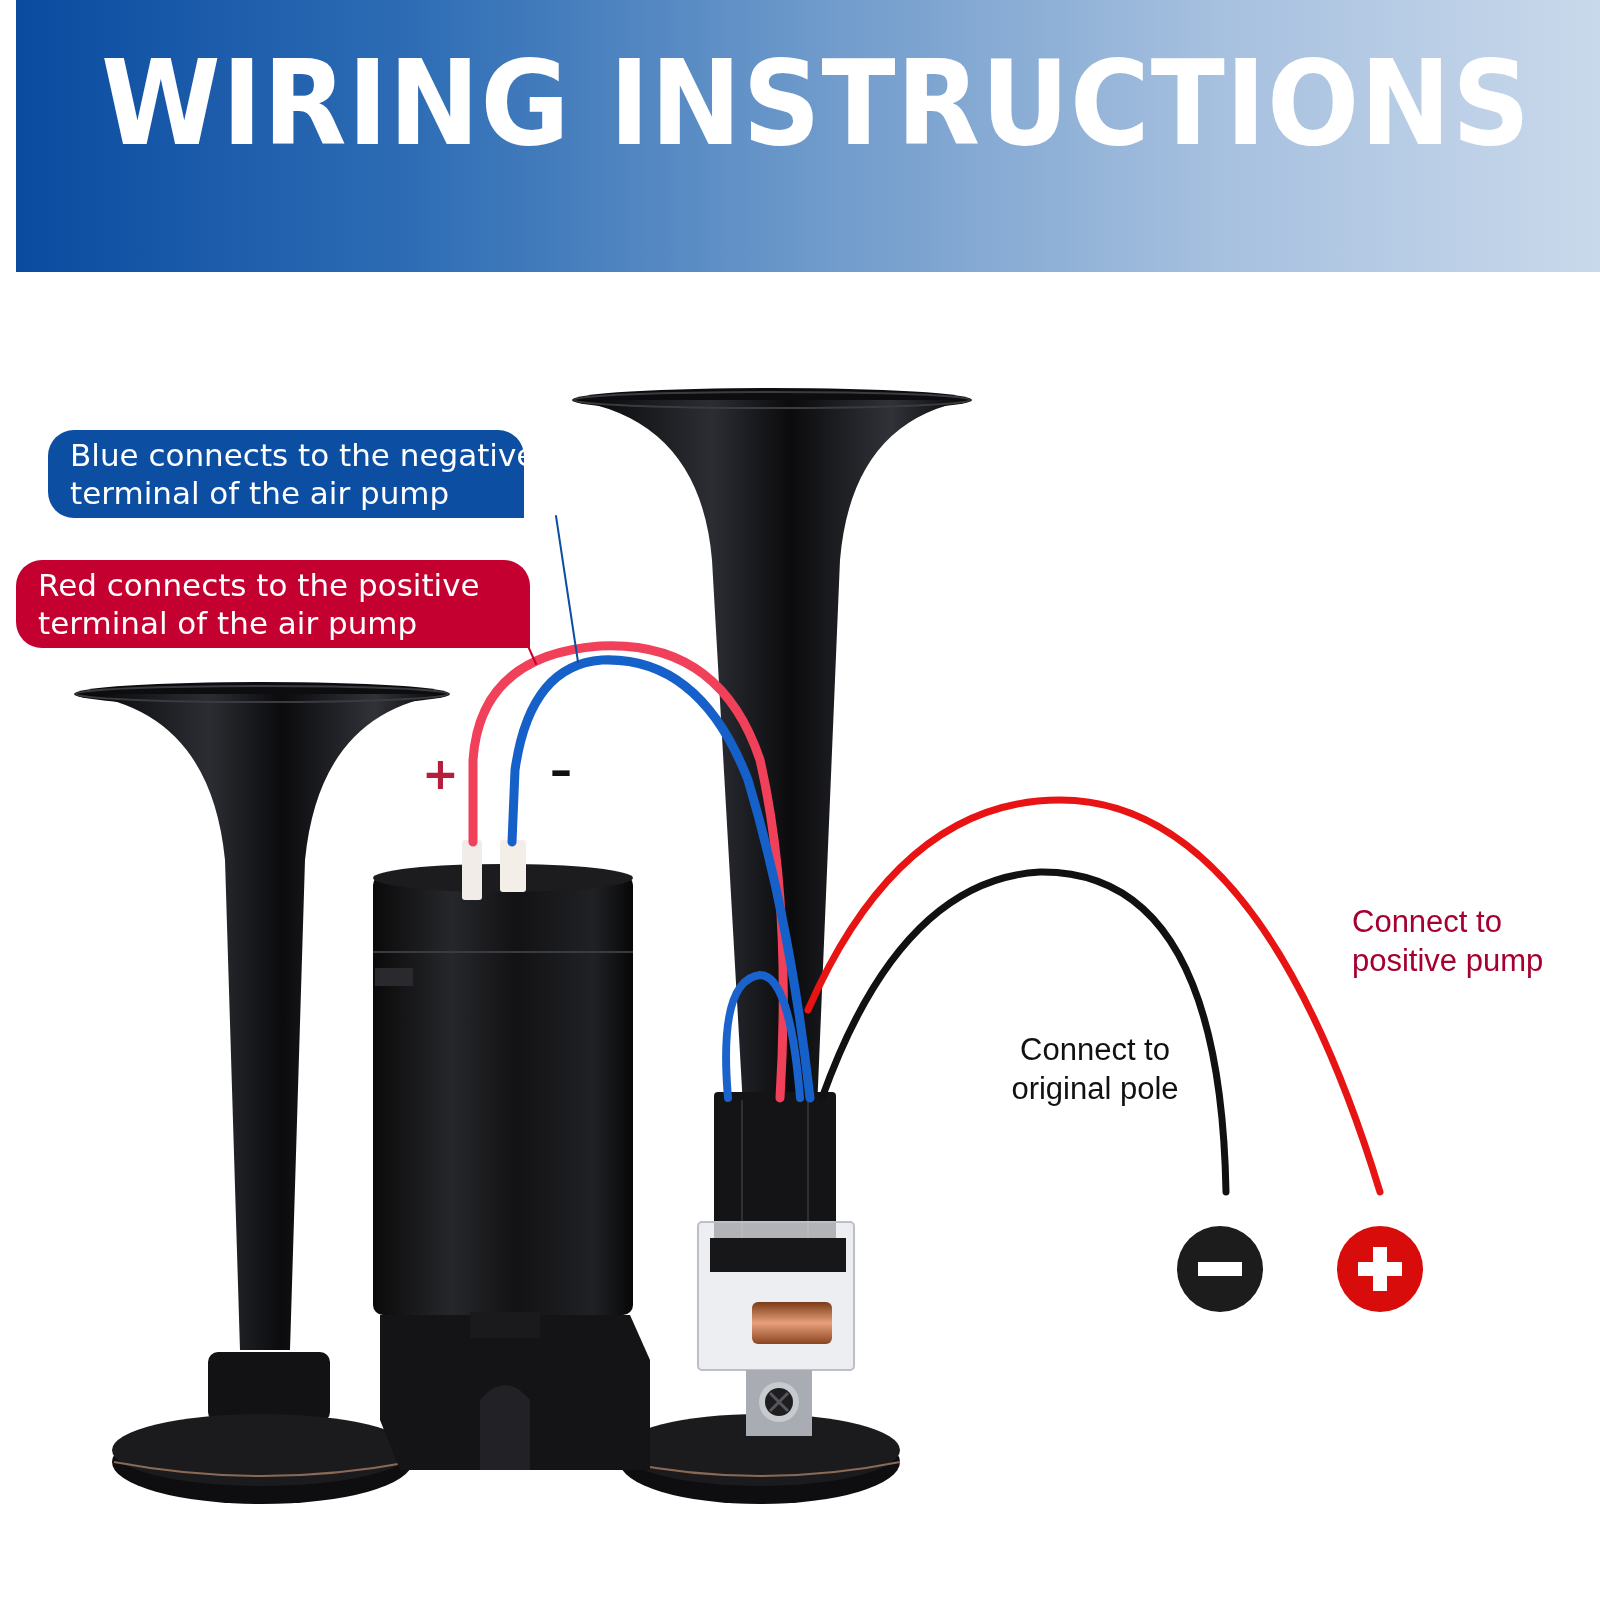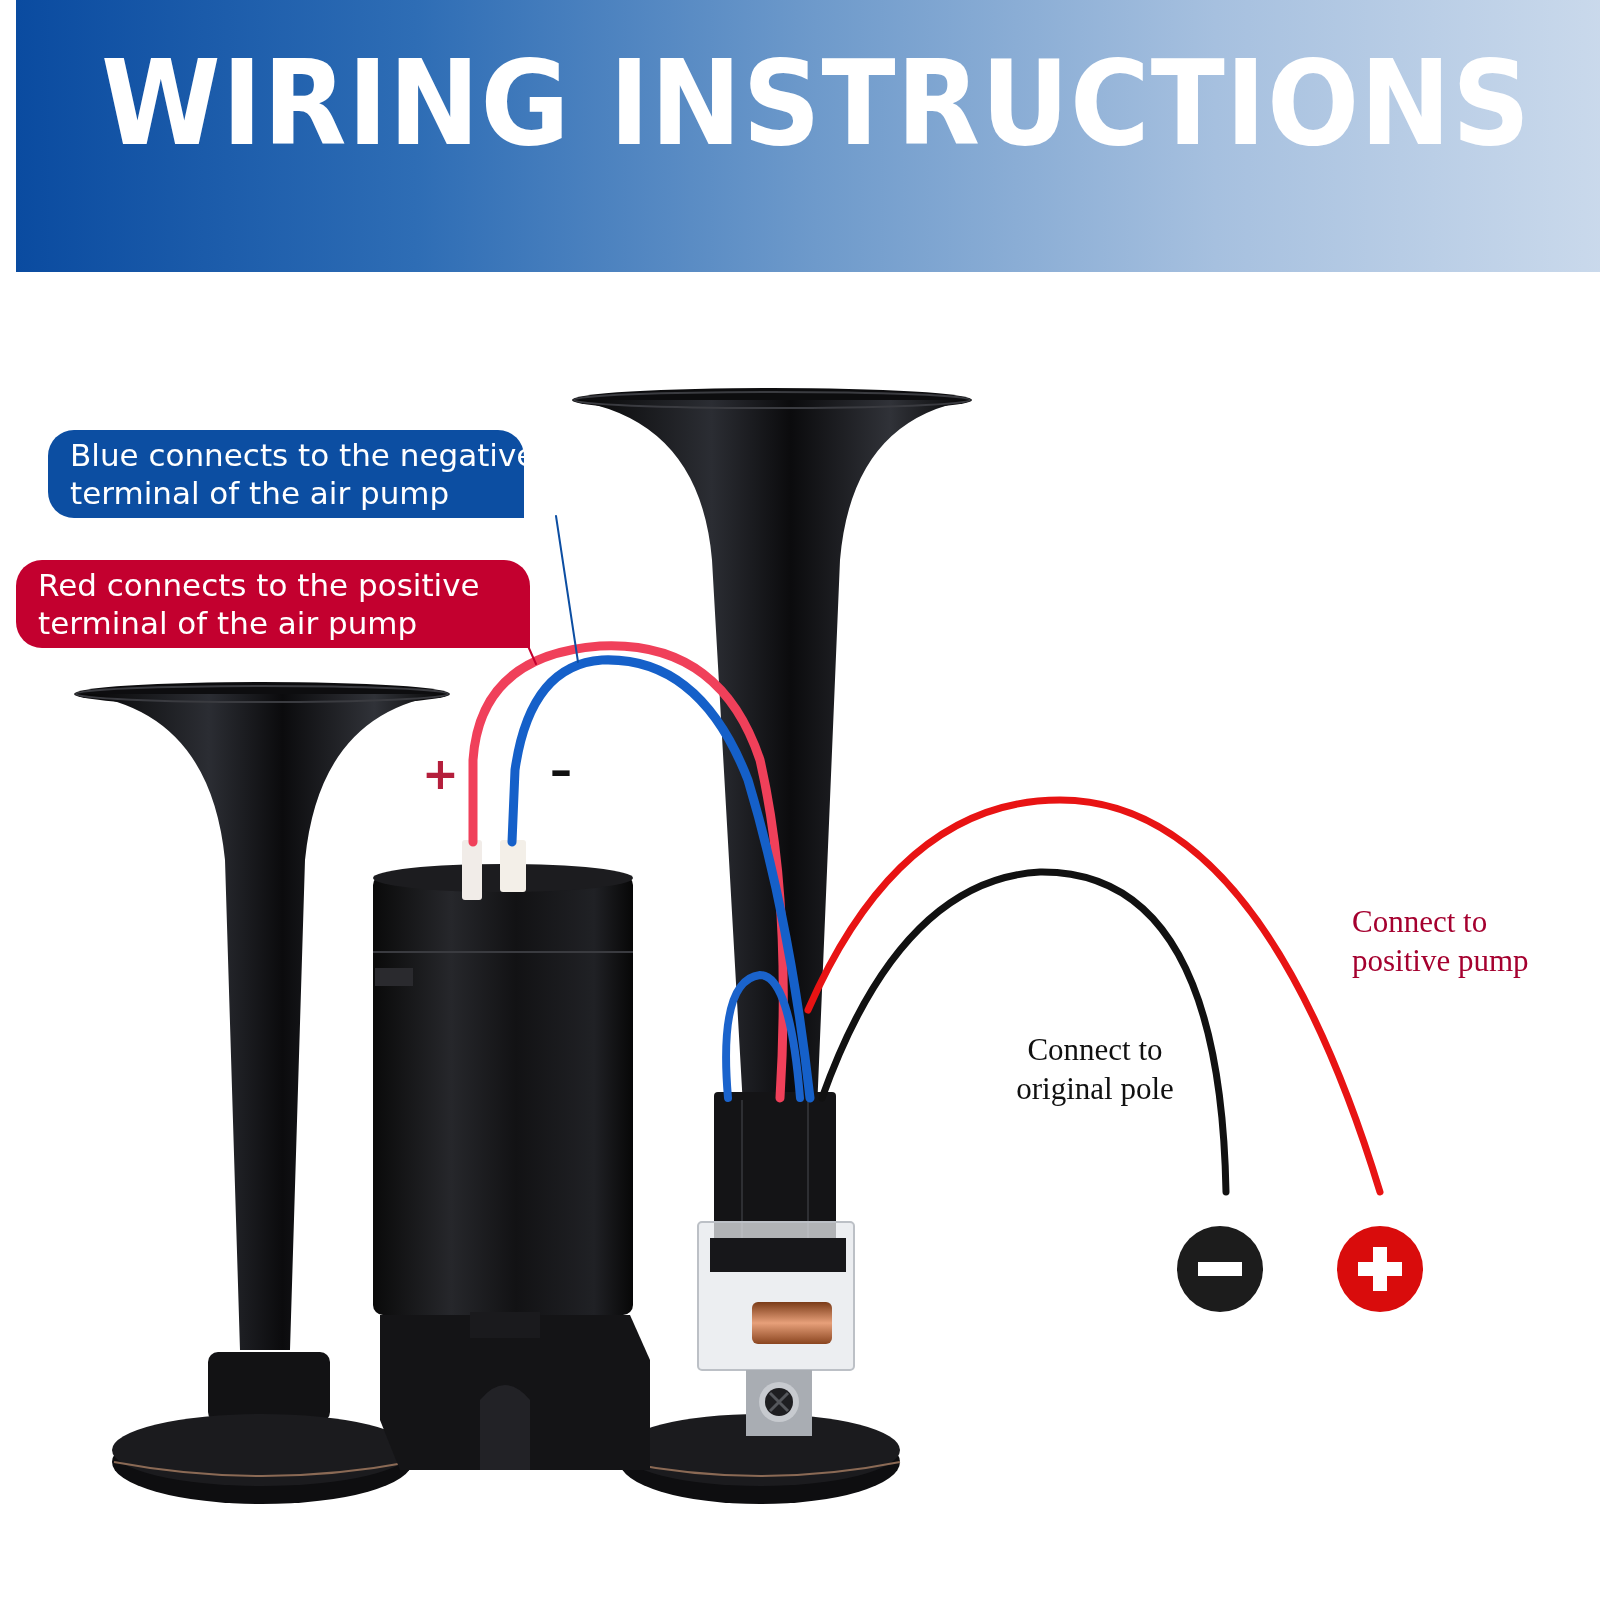--- a/index.html
+++ b/index.html
@@ -14,21 +14,21 @@
   .callout { position: absolute; color: #ffffff; font-family: "DejaVu Sans", sans-serif;
              font-size: 31px; line-height: 38px; padding: 6px 18px 6px 22px; box-sizing: border-box; }
   .callout.blue { left: 40px; top: 430px; width: 476px; height: 88px; background: #0c4ea2;
                   border-radius: 26px 26px 0 26px; margin-left: 8px; }
   .callout.red  { left: 16px; top: 560px; width: 514px; height: 88px; background: #c3002f;
                   border-radius: 26px 26px 0 26px; }
   .callout .line { display: block; white-space: nowrap; }
   .pm { position: absolute; font-family: "DejaVu Sans", sans-serif; font-weight: bold; }
   .pm.plus  { left: 422px; top: 748px; color: #b51f3c; font-size: 44px; }
   .pm.minus { left: 550px; top: 744px; color: #111111; font-size: 44px; }
-  .label { position: absolute; text-align: center; font-family: Liberation Serif, serif; }
+  .label { position: absolute; text-align: center; font-family: Liberation Sans, sans-serif; }
   .label.pos { left: 1352px; top: 902px; color: #a5002f; font-size: 31px; line-height: 39px; width: 220px; text-align: left; }
   .label.neg { left: 980px; top: 1030px; color: #111111; font-size: 31px; line-height: 39px; width: 230px; }
   .label.cable { left: 1050px; top: 1352px; color: #111111; font-size: 37px; line-height: 38px; width: 470px; }
   .label span { display: block; white-space: nowrap; }
   .pole-btn { position: absolute; width: 86px; height: 86px; border-radius: 50%; }
   .pole-btn.neg { left: 1177px; top: 1226px; background: #1c1c1c; }
   .pole-btn.pos { left: 1337px; top: 1226px; background: #d90c0c; }
   .pole-btn .bar-h { position: absolute; left: 21px; top: 36px; width: 44px; height: 14px; background: #fff; }
   .pole-btn .bar-v { position: absolute; left: 36px; top: 21px; width: 14px; height: 44px; background: #fff; }
 </style>

